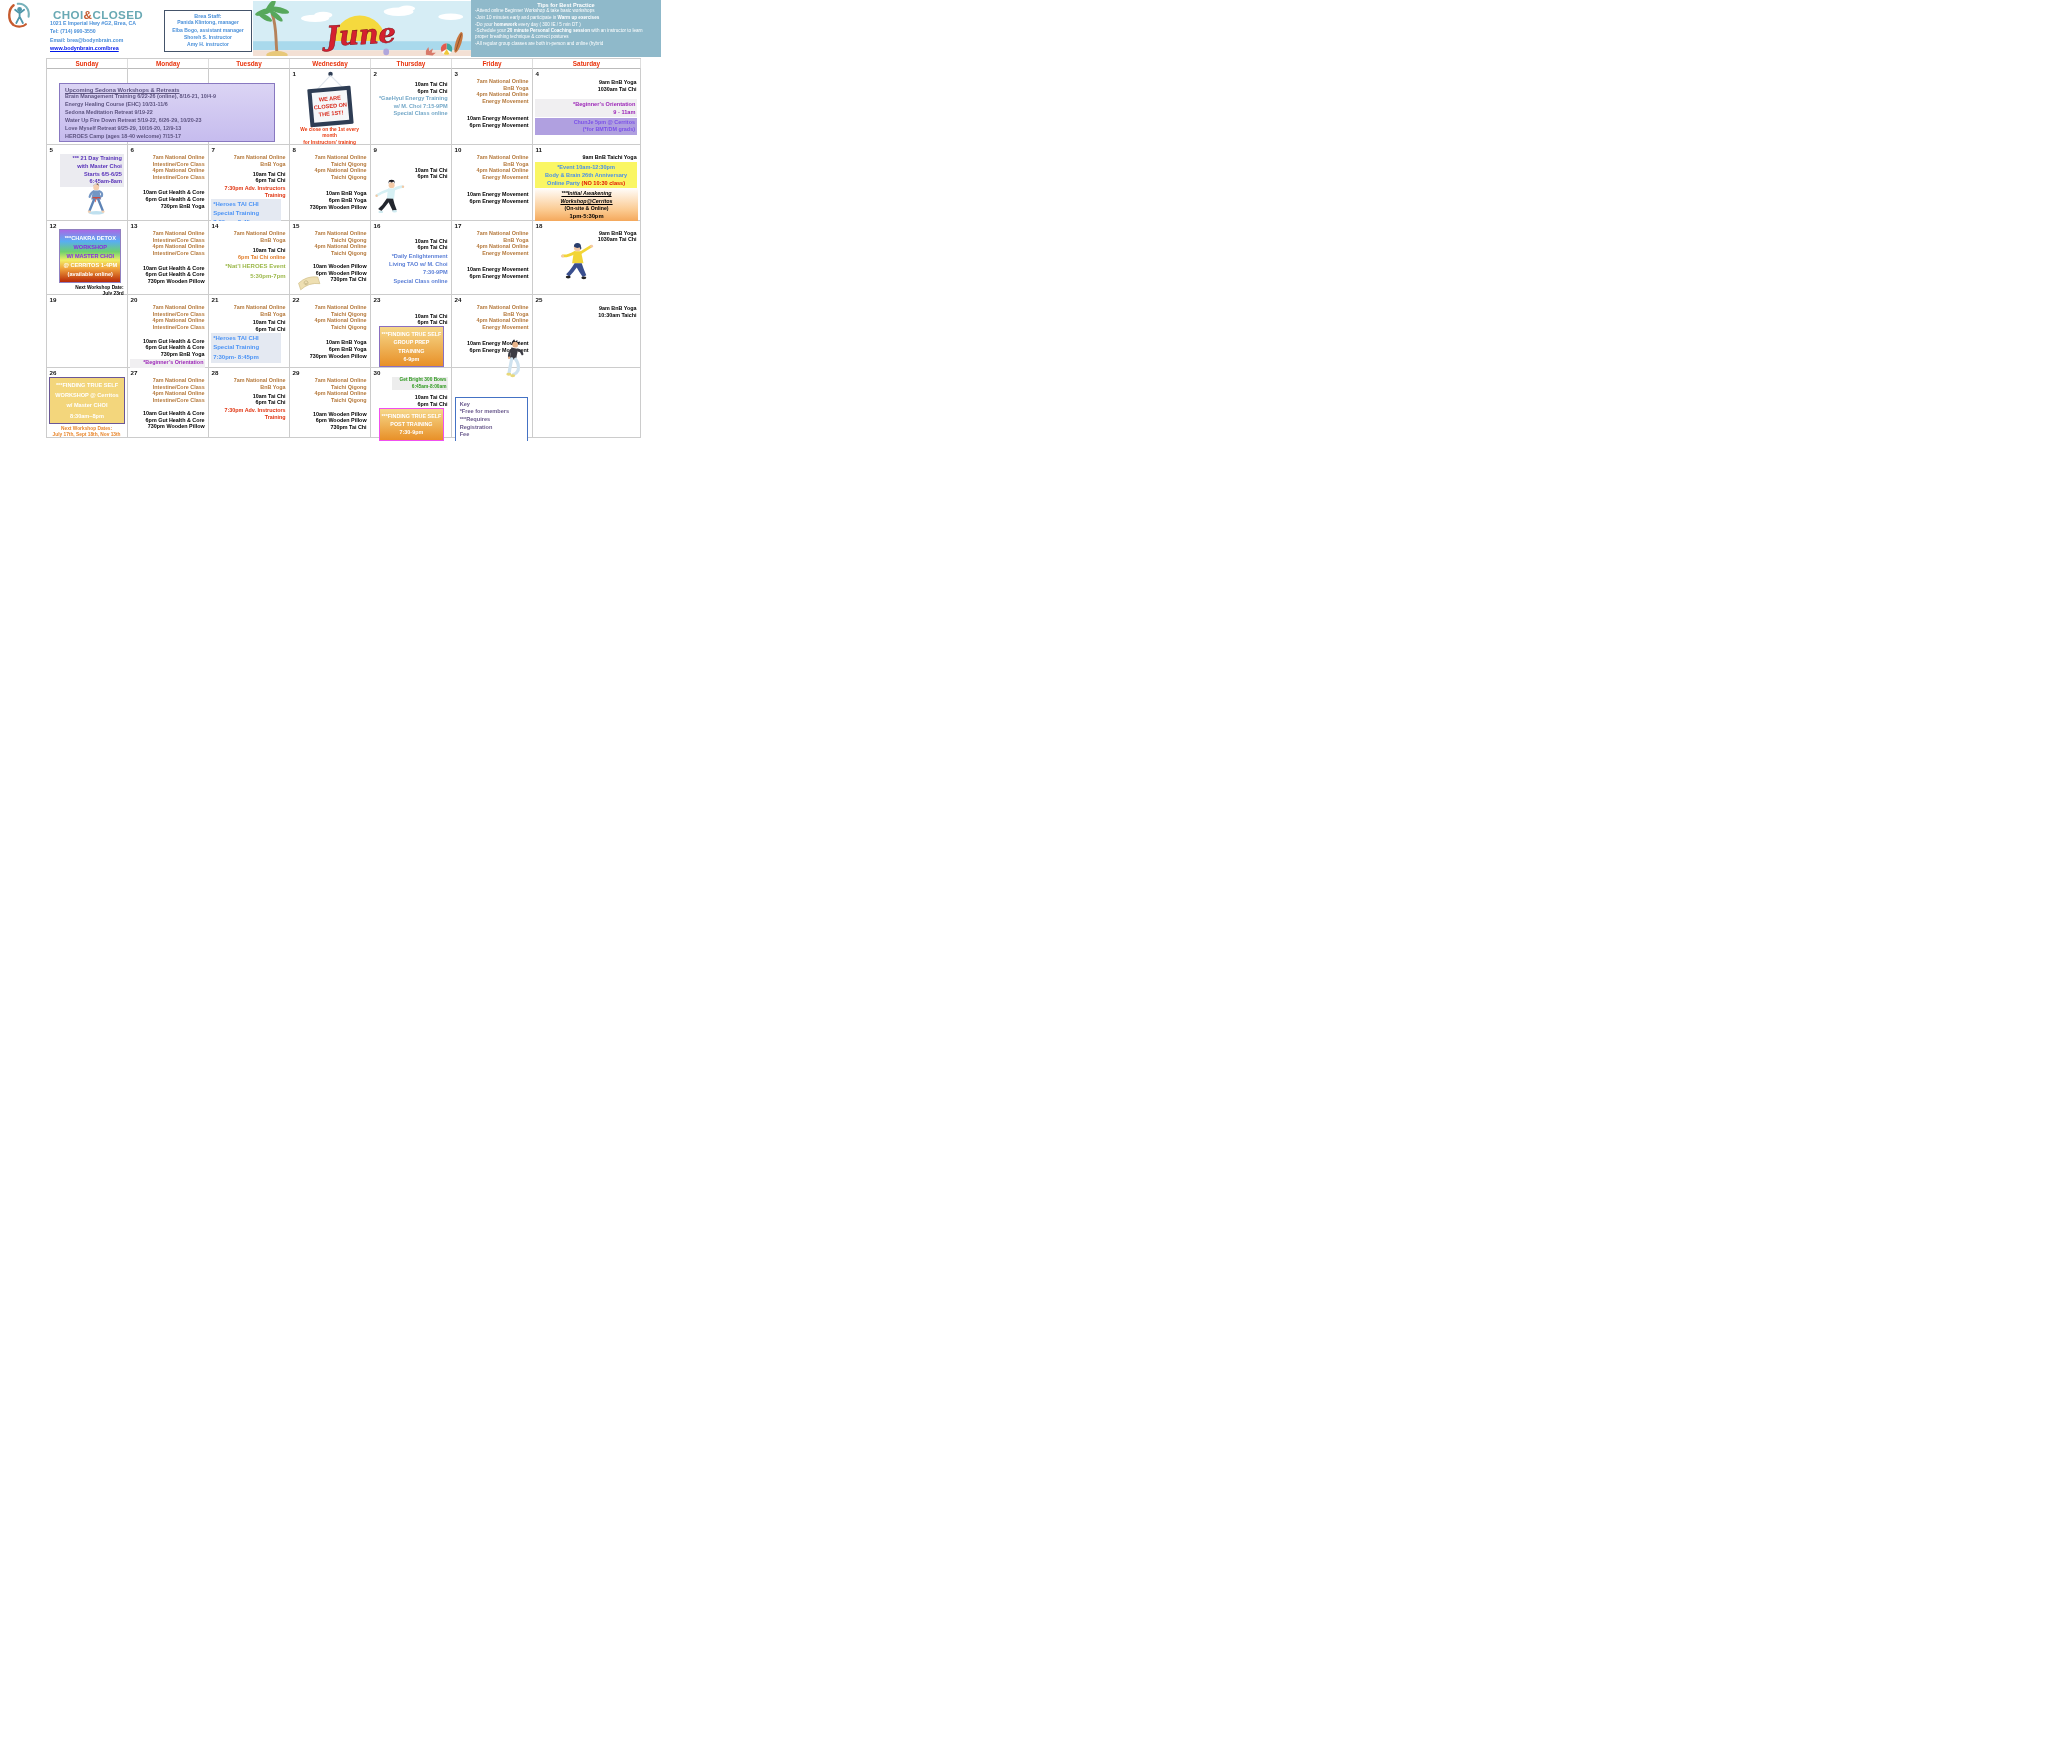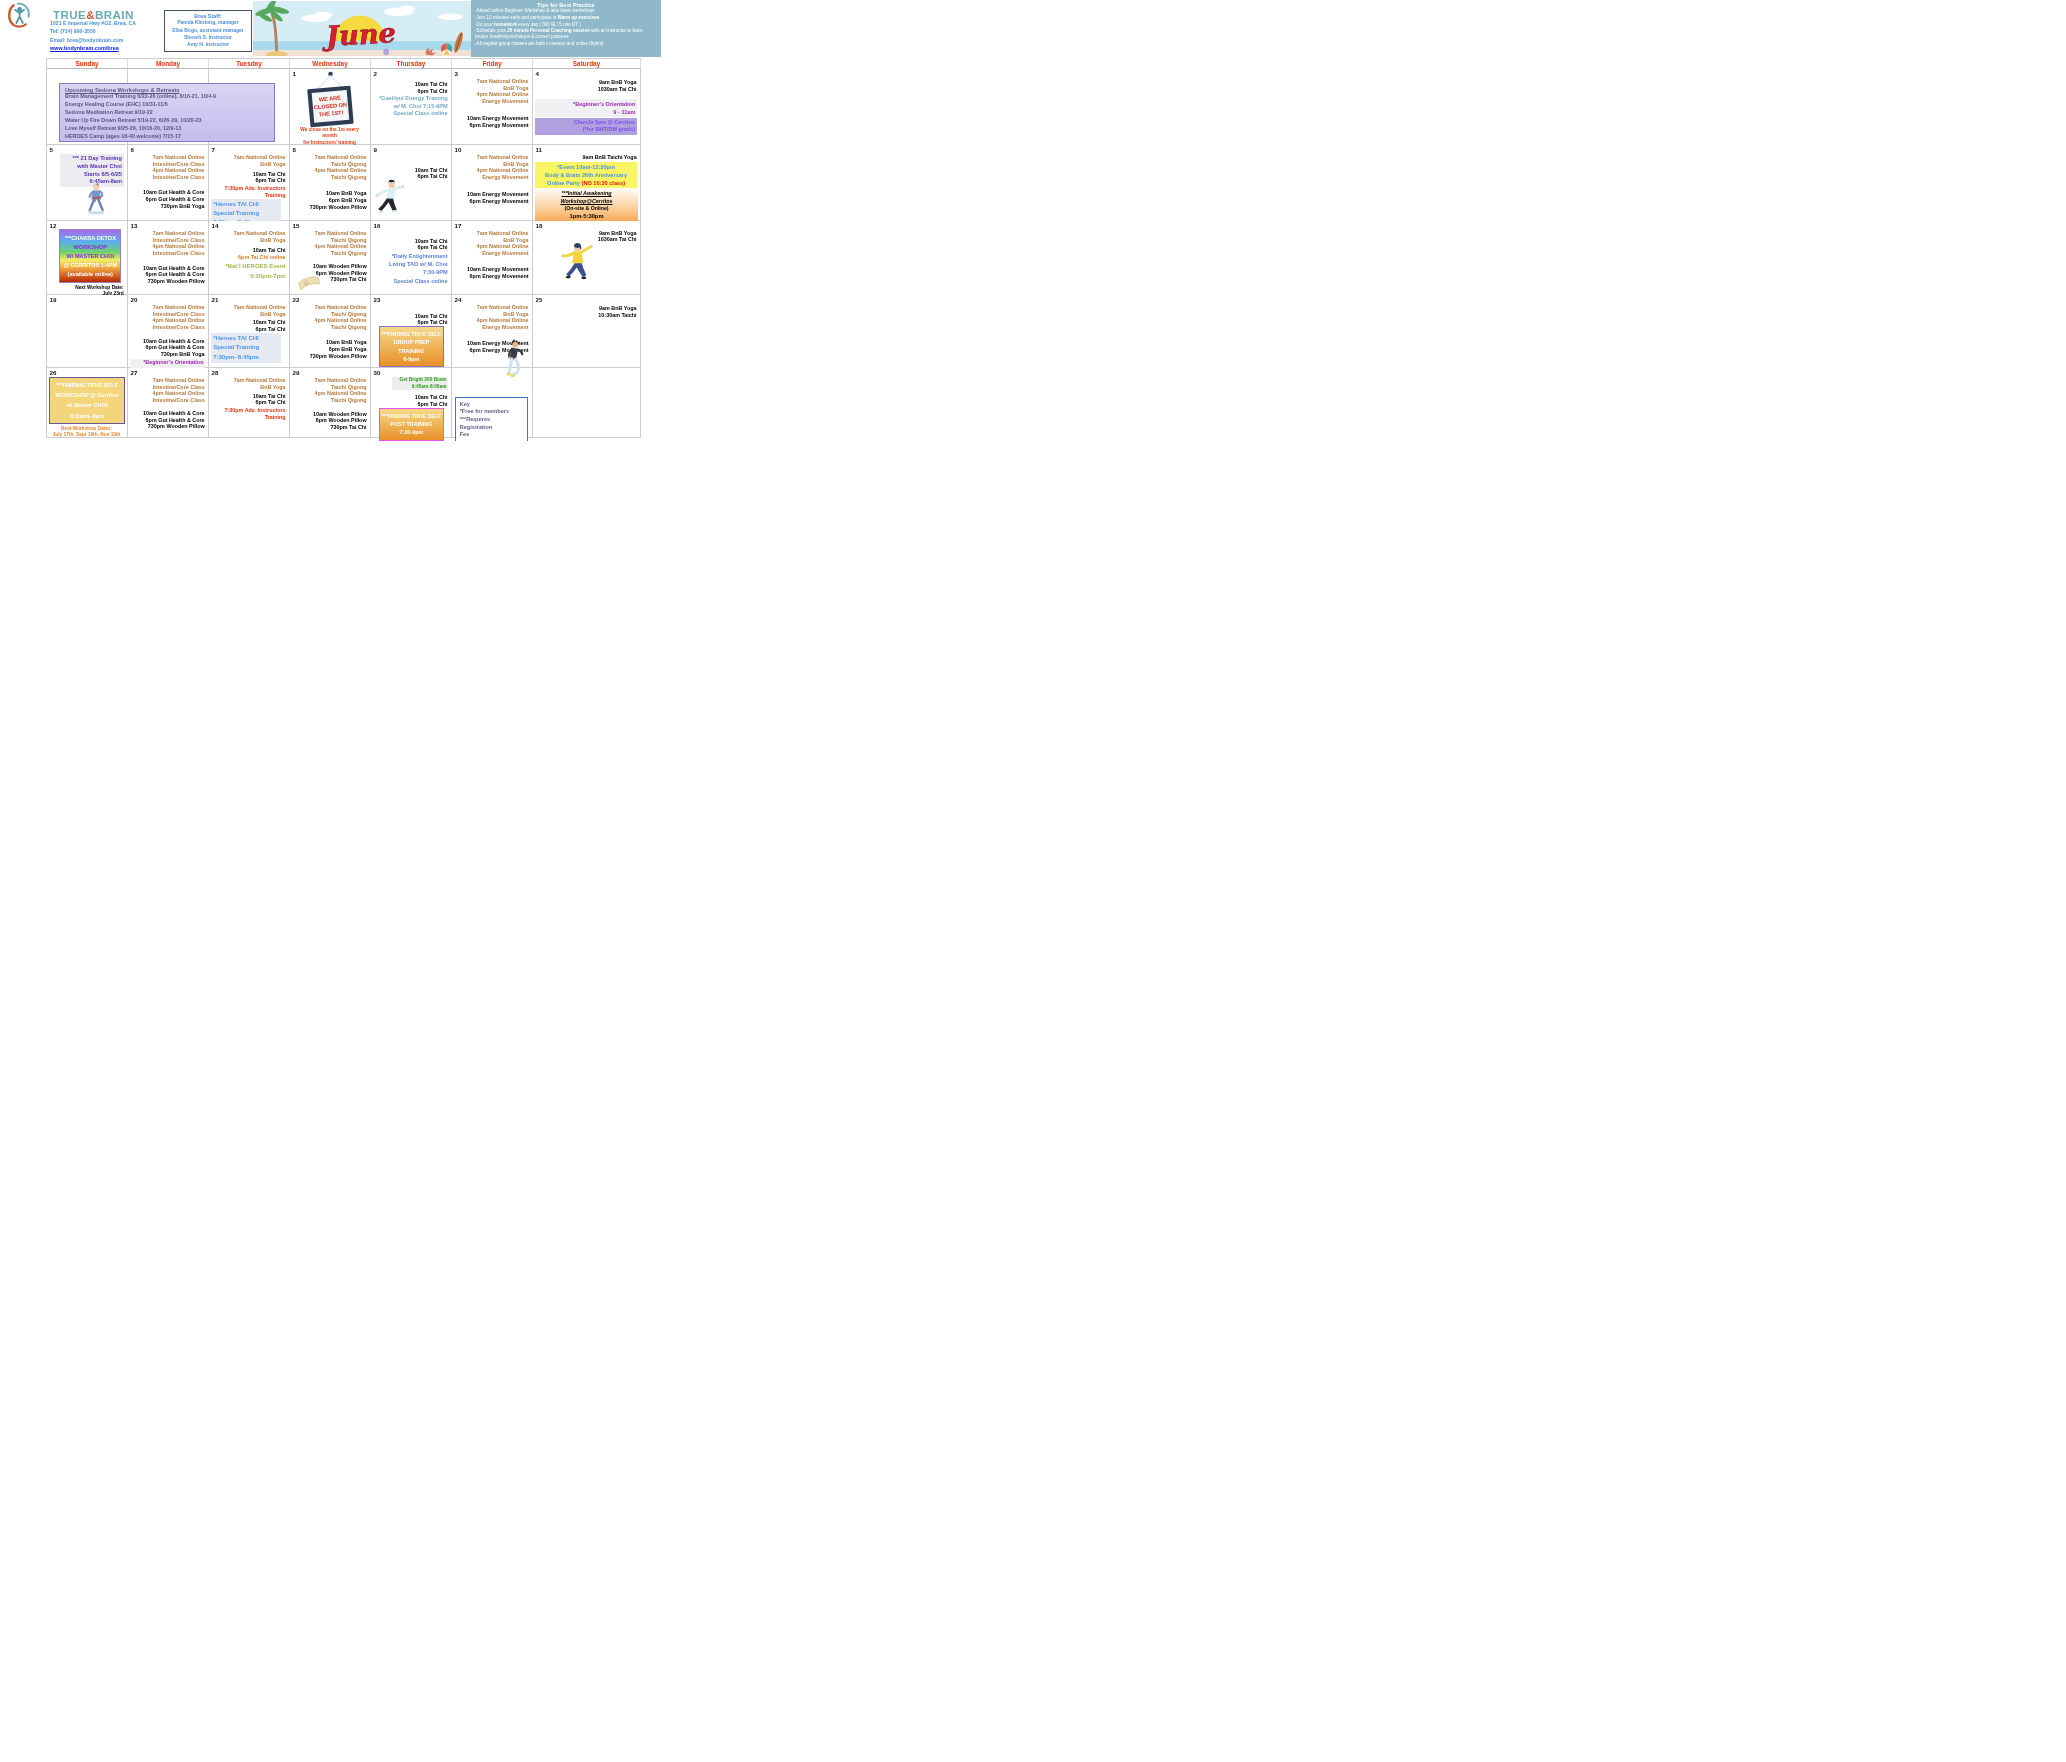--- a/index.html
+++ b/index.html
@@ -85,21 +85,21 @@
   <div id="topbar">
     <span id="logo-mark" class="figwrap">
       <svg viewBox="0 0 80 84">
         <path d="M22 8 C4 22 2 56 20 72" stroke="#c65b2e" stroke-width="8" fill="none" stroke-linecap="round"></path>
         <path d="M36 3 C60 0 76 22 72 46" stroke="#77b1ba" stroke-width="7" fill="none" stroke-linecap="round"></path>
         <path d="M22 74 C36 82 54 80 63 71" stroke="#c65b2e" stroke-width="7" fill="none" stroke-linecap="round"></path>
         <circle cx="42" cy="22" r="8" fill="#5097aa"></circle>
         <path d="M42 31 v15 M42 46 l-11 21 M42 46 l11 21 M42 35 l-15 -12 M42 35 l15 -12" stroke="#5097aa" stroke-width="6" stroke-linecap="round" fill="none"></path>
       </svg>
     </span>
-    <div id="brand"><span>TRUE</span><span class="amp">&amp;</span><span>BRAIN</span></div>
+    <div id="brand"><span>CHOI</span><span class="amp">&amp;</span><span>CLOSED</span></div>
     <div id="contact">
       <div>1021 E Imperial Hwy #G2, Brea, CA</div>
       <div>Tel: (714) 990-3550</div>
       <div>Email: brea@bodynbrain.com</div>
       <div><a href="#">www.bodynbrain.com/brea</a></div>
     </div>
     <div id="staff-box">
       <div class="t">Brea Staff:</div>
       <div id="staff-lines">
           <div class="l">Panida Klintong, manager</div>

